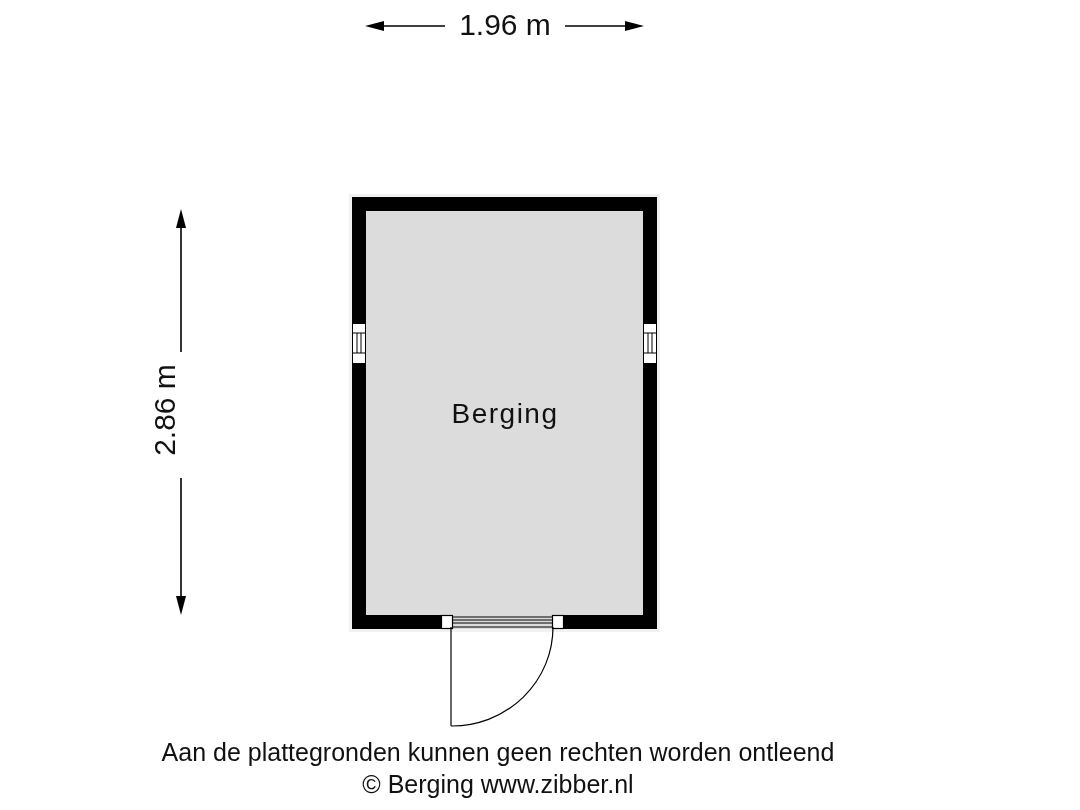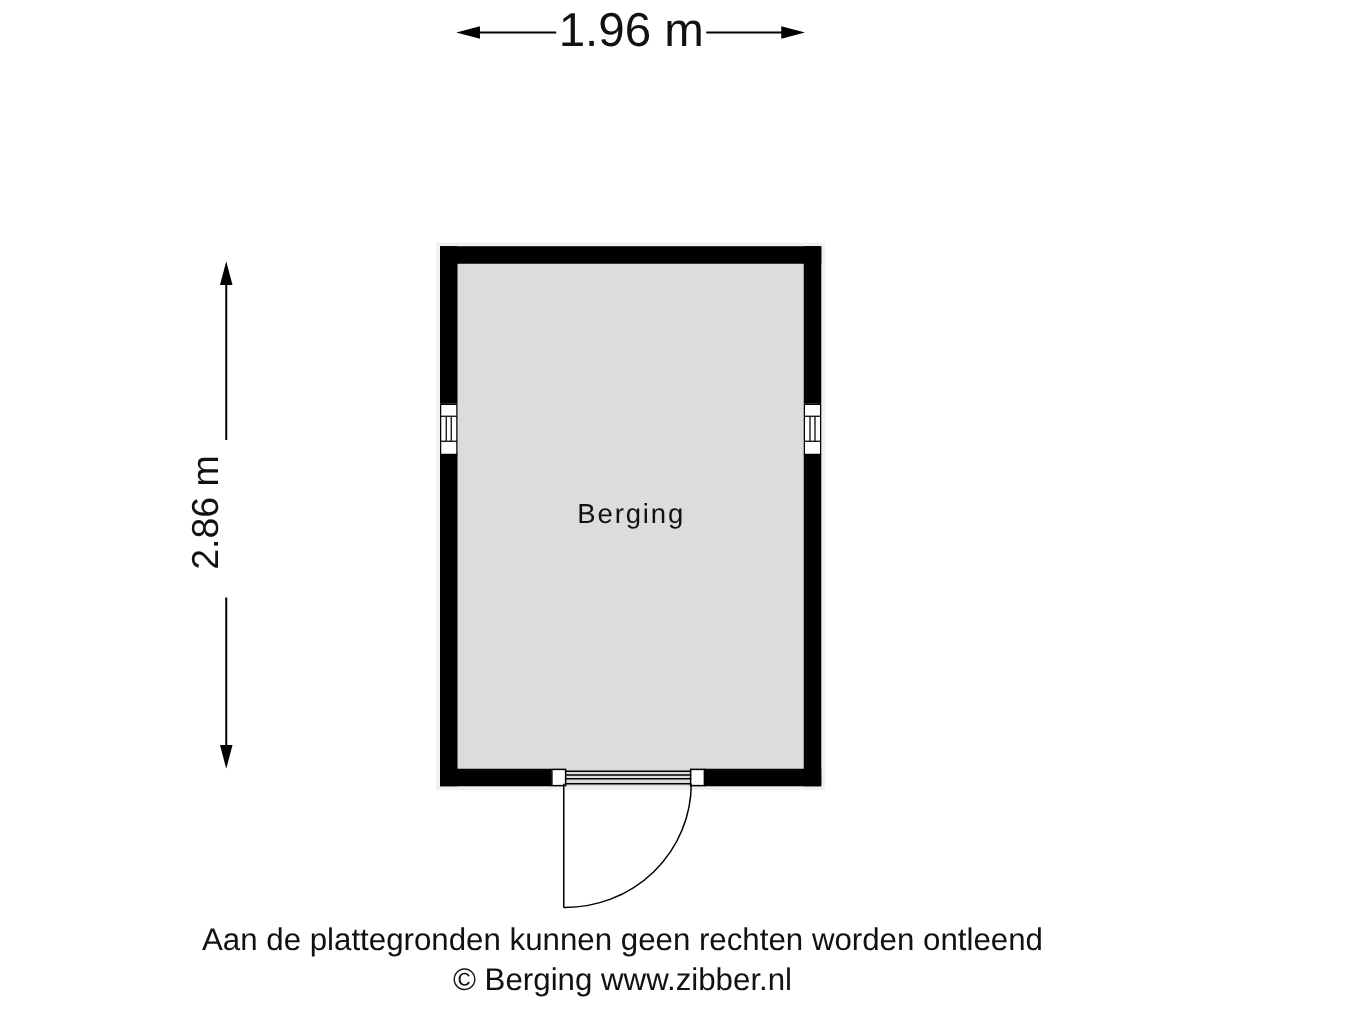--- a/index.html
+++ b/index.html
@@ -1,21 +1,21 @@
 <!DOCTYPE html>
 <html><head>
 <meta charset="utf-8">
 <style>
   html, body { margin: 0; padding: 0; background: #ffffff; }
   body { width: 1080px; height: 810px; position: relative; overflow: hidden; font-family: "Liberation Sans", sans-serif; color: #111; }
   .abs { position: absolute; }
   #plan { position: absolute; left: 0; top: 0; }
-  .dim-h { left: 445px; top: 5px; width: 120px; text-align: center; font-size: 38px; line-height: 40px; }
+  .dim-h { left: 445px; top: 5px; width: 120px; text-align: center; font-size: 30px; line-height: 40px; }
   .dim-v { left: 135px; top: 390px; width: 120px; text-align: center; font-size: 30px; line-height: 40px; transform: translate(-30px, 0) rotate(-90deg); transform-origin: center; }
-  .room-label { left: 405px; top: 398px; width: 200px; text-align: center; font-size: 22px; letter-spacing: 1.5px; }
+  .room-label { left: 405px; top: 398px; width: 200px; text-align: center; font-size: 28px; letter-spacing: 1.5px; }
   .footer { left: 0; width: 996px; text-align: center; font-size: 25px; line-height: 32px; }
   .footer.l1 { top: 736px; }
   .footer.l2 { top: 768px; }
 </style>
 </head>
 <body>
 
 <svg id="plan" width="1080" height="810" viewBox="0 0 1080 810">
 
   <g>

